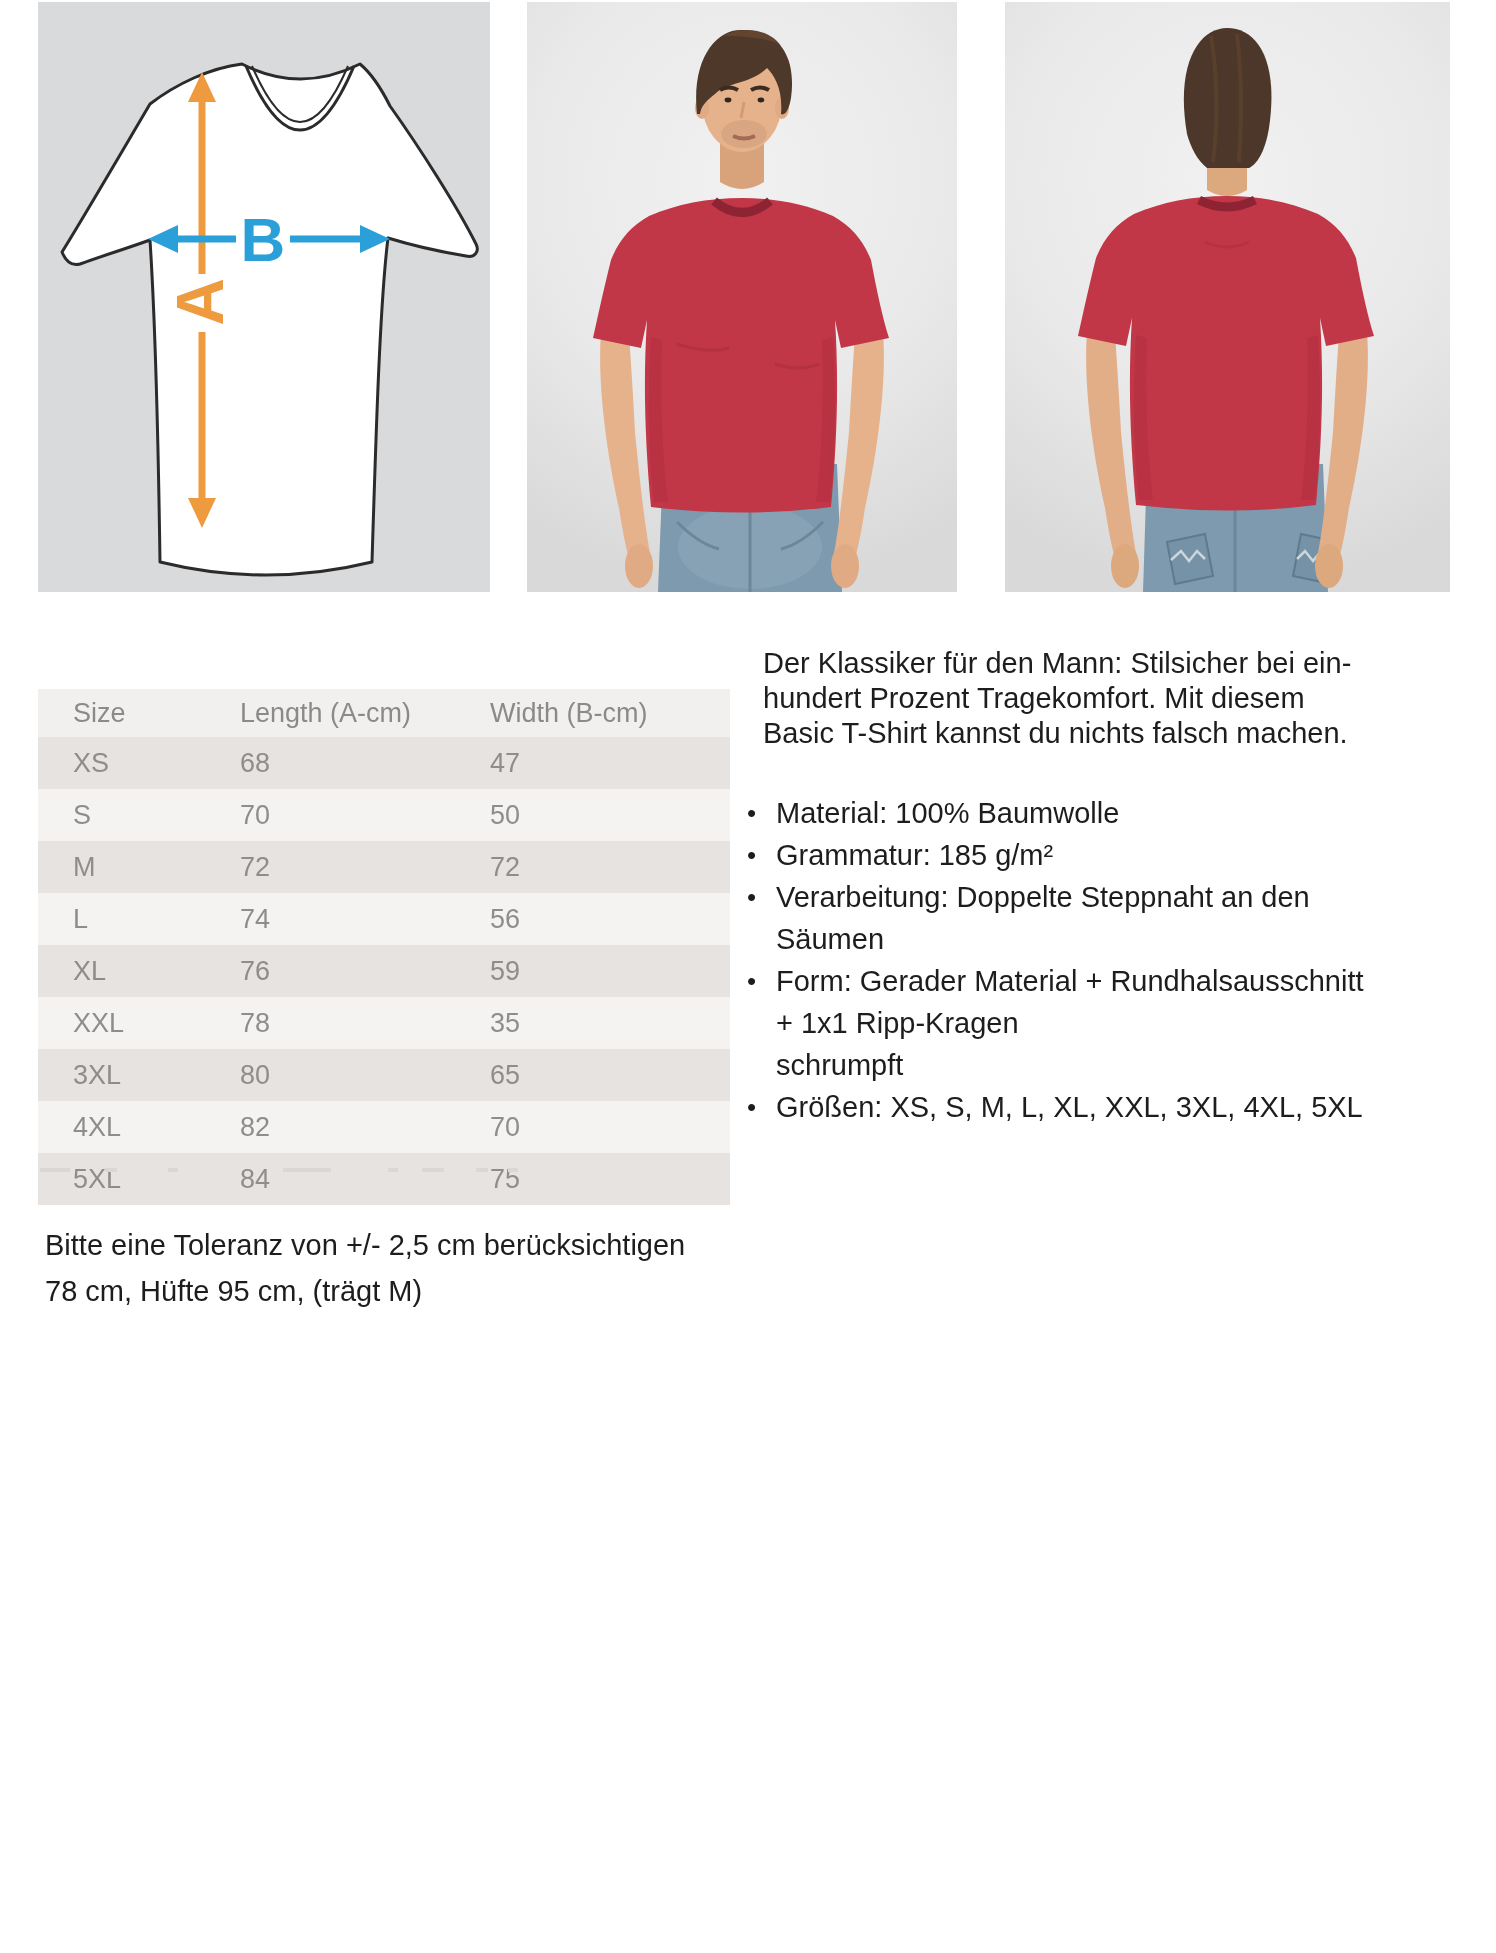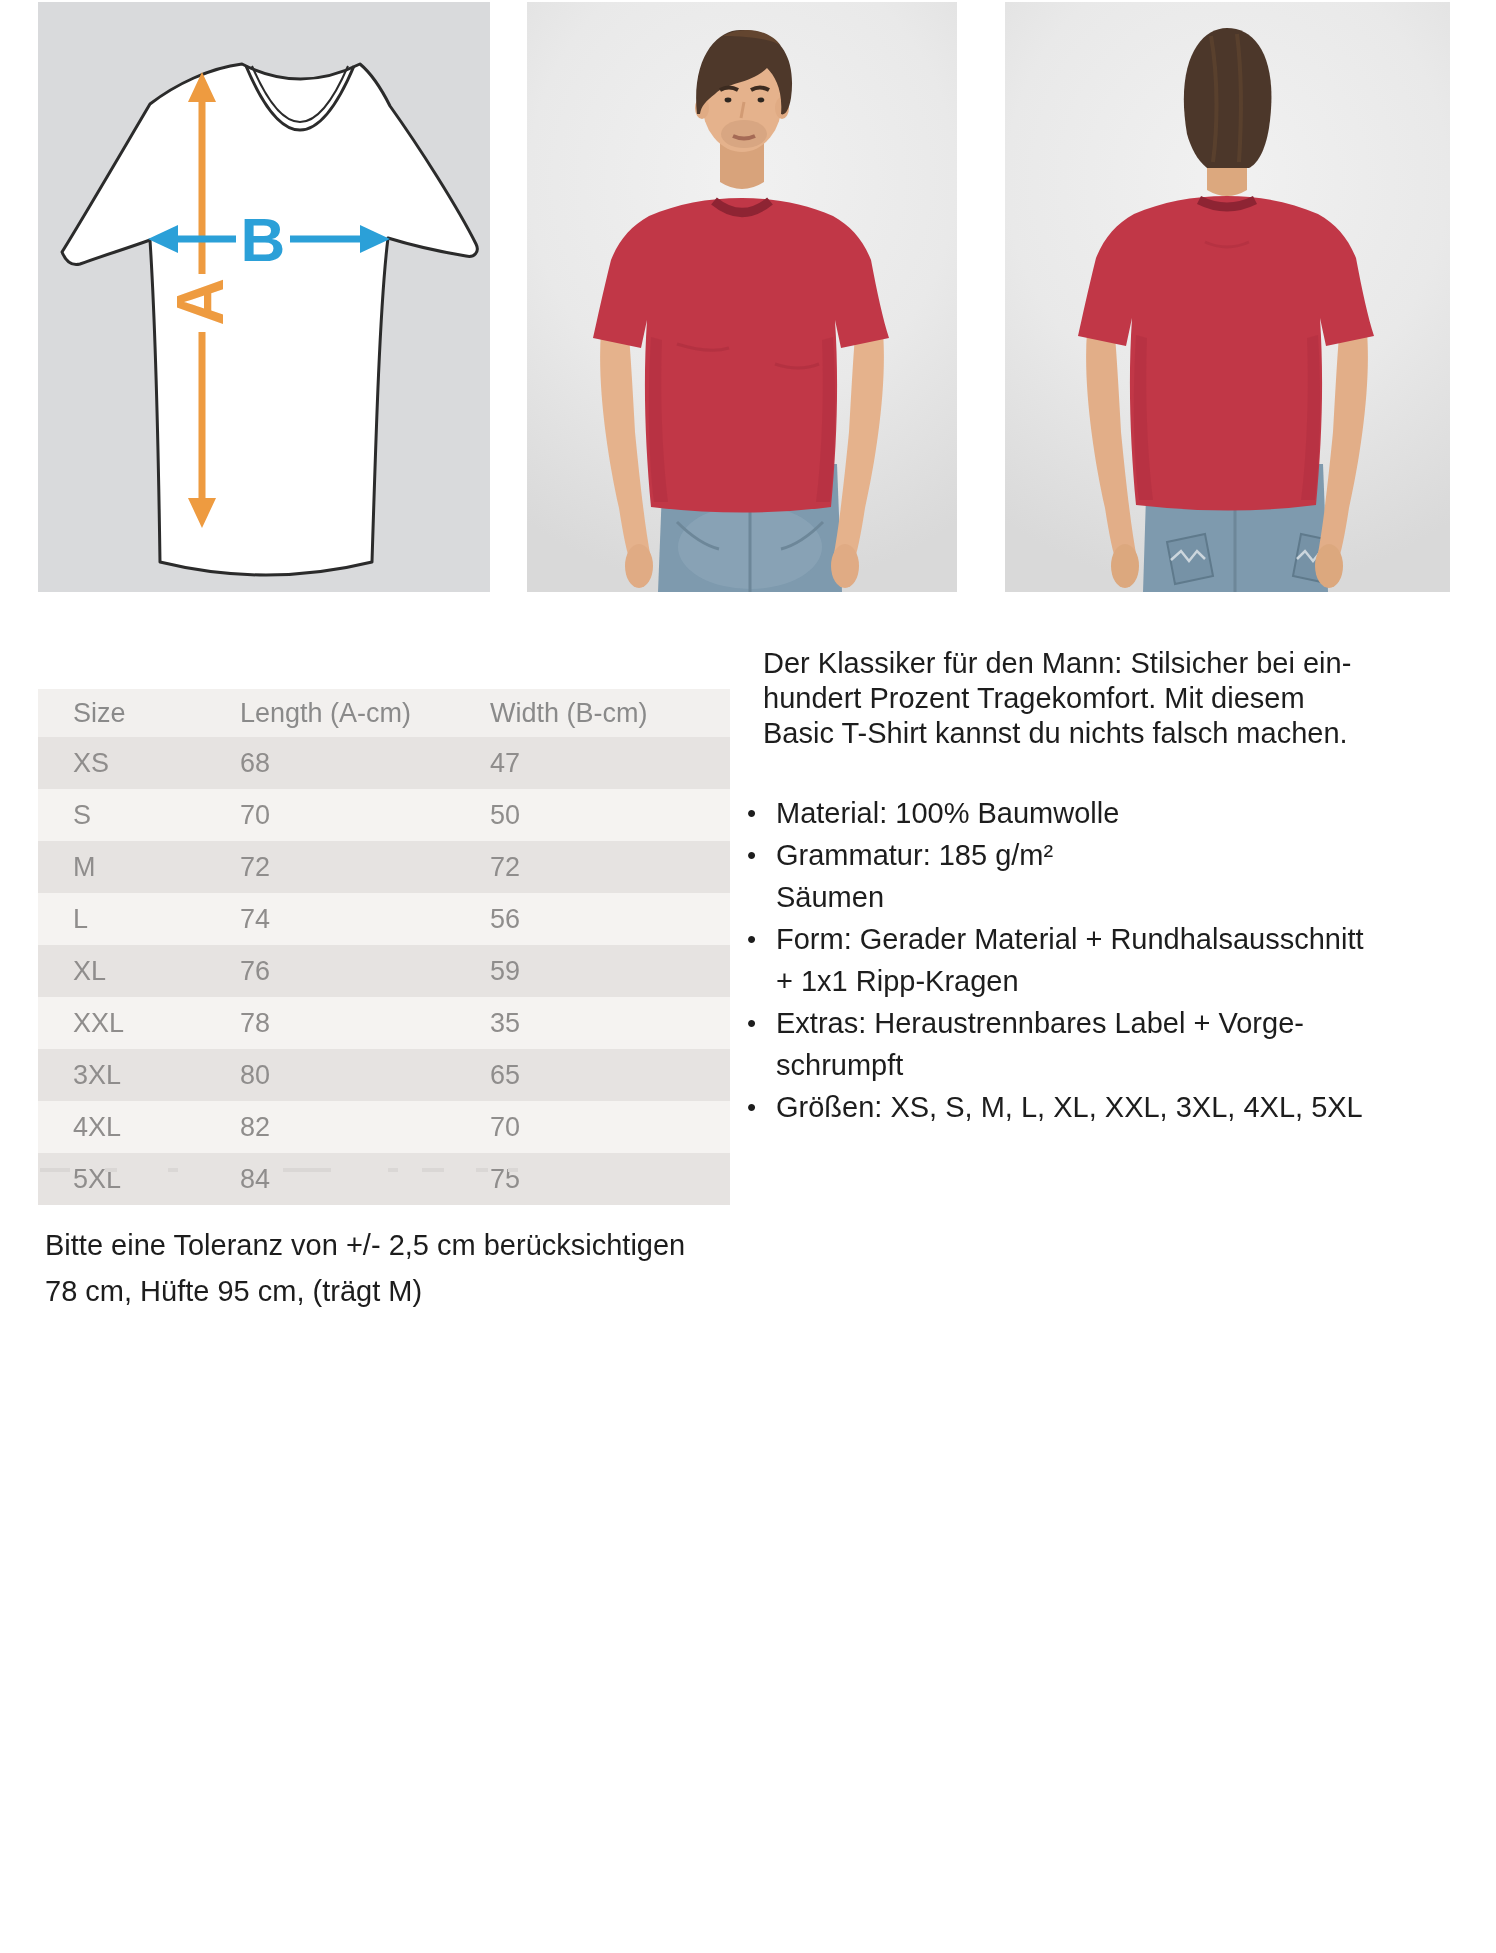--- a/index.html
+++ b/index.html
@@ -254,19 +254,19 @@
 
 <div class="desc-par">
   <div>Der Klassiker für den Mann: Stilsicher bei ein-</div>
   <div>hundert Prozent Tragekomfort. Mit diesem</div>
   <div>Basic T-Shirt kannst du nichts falsch machen.</div>
 </div>
 
 <div class="desc-list">
   <div class="bline first">Material: 100% Baumwolle</div>
   <div class="bline first">Grammatur: 185 g/m²</div>
+  <div class="bline first">Verarbeitung: Doppelte Steppnaht an den</div>
   <div class="bline">Säumen</div>
   <div class="bline first">Form: Gerader Material + Rundhalsausschnitt</div>
   <div class="bline">+ 1x1 Ripp-Kragen</div>
-  <div class="bline first">Extras: Heraustrennbares Label + Vorge-</div>
   <div class="bline">schrumpft</div>
   <div class="bline first">Größen: XS, S, M, L, XL, XXL, 3XL, 4XL, 5XL</div>
 </div>
 
 </body></html>

